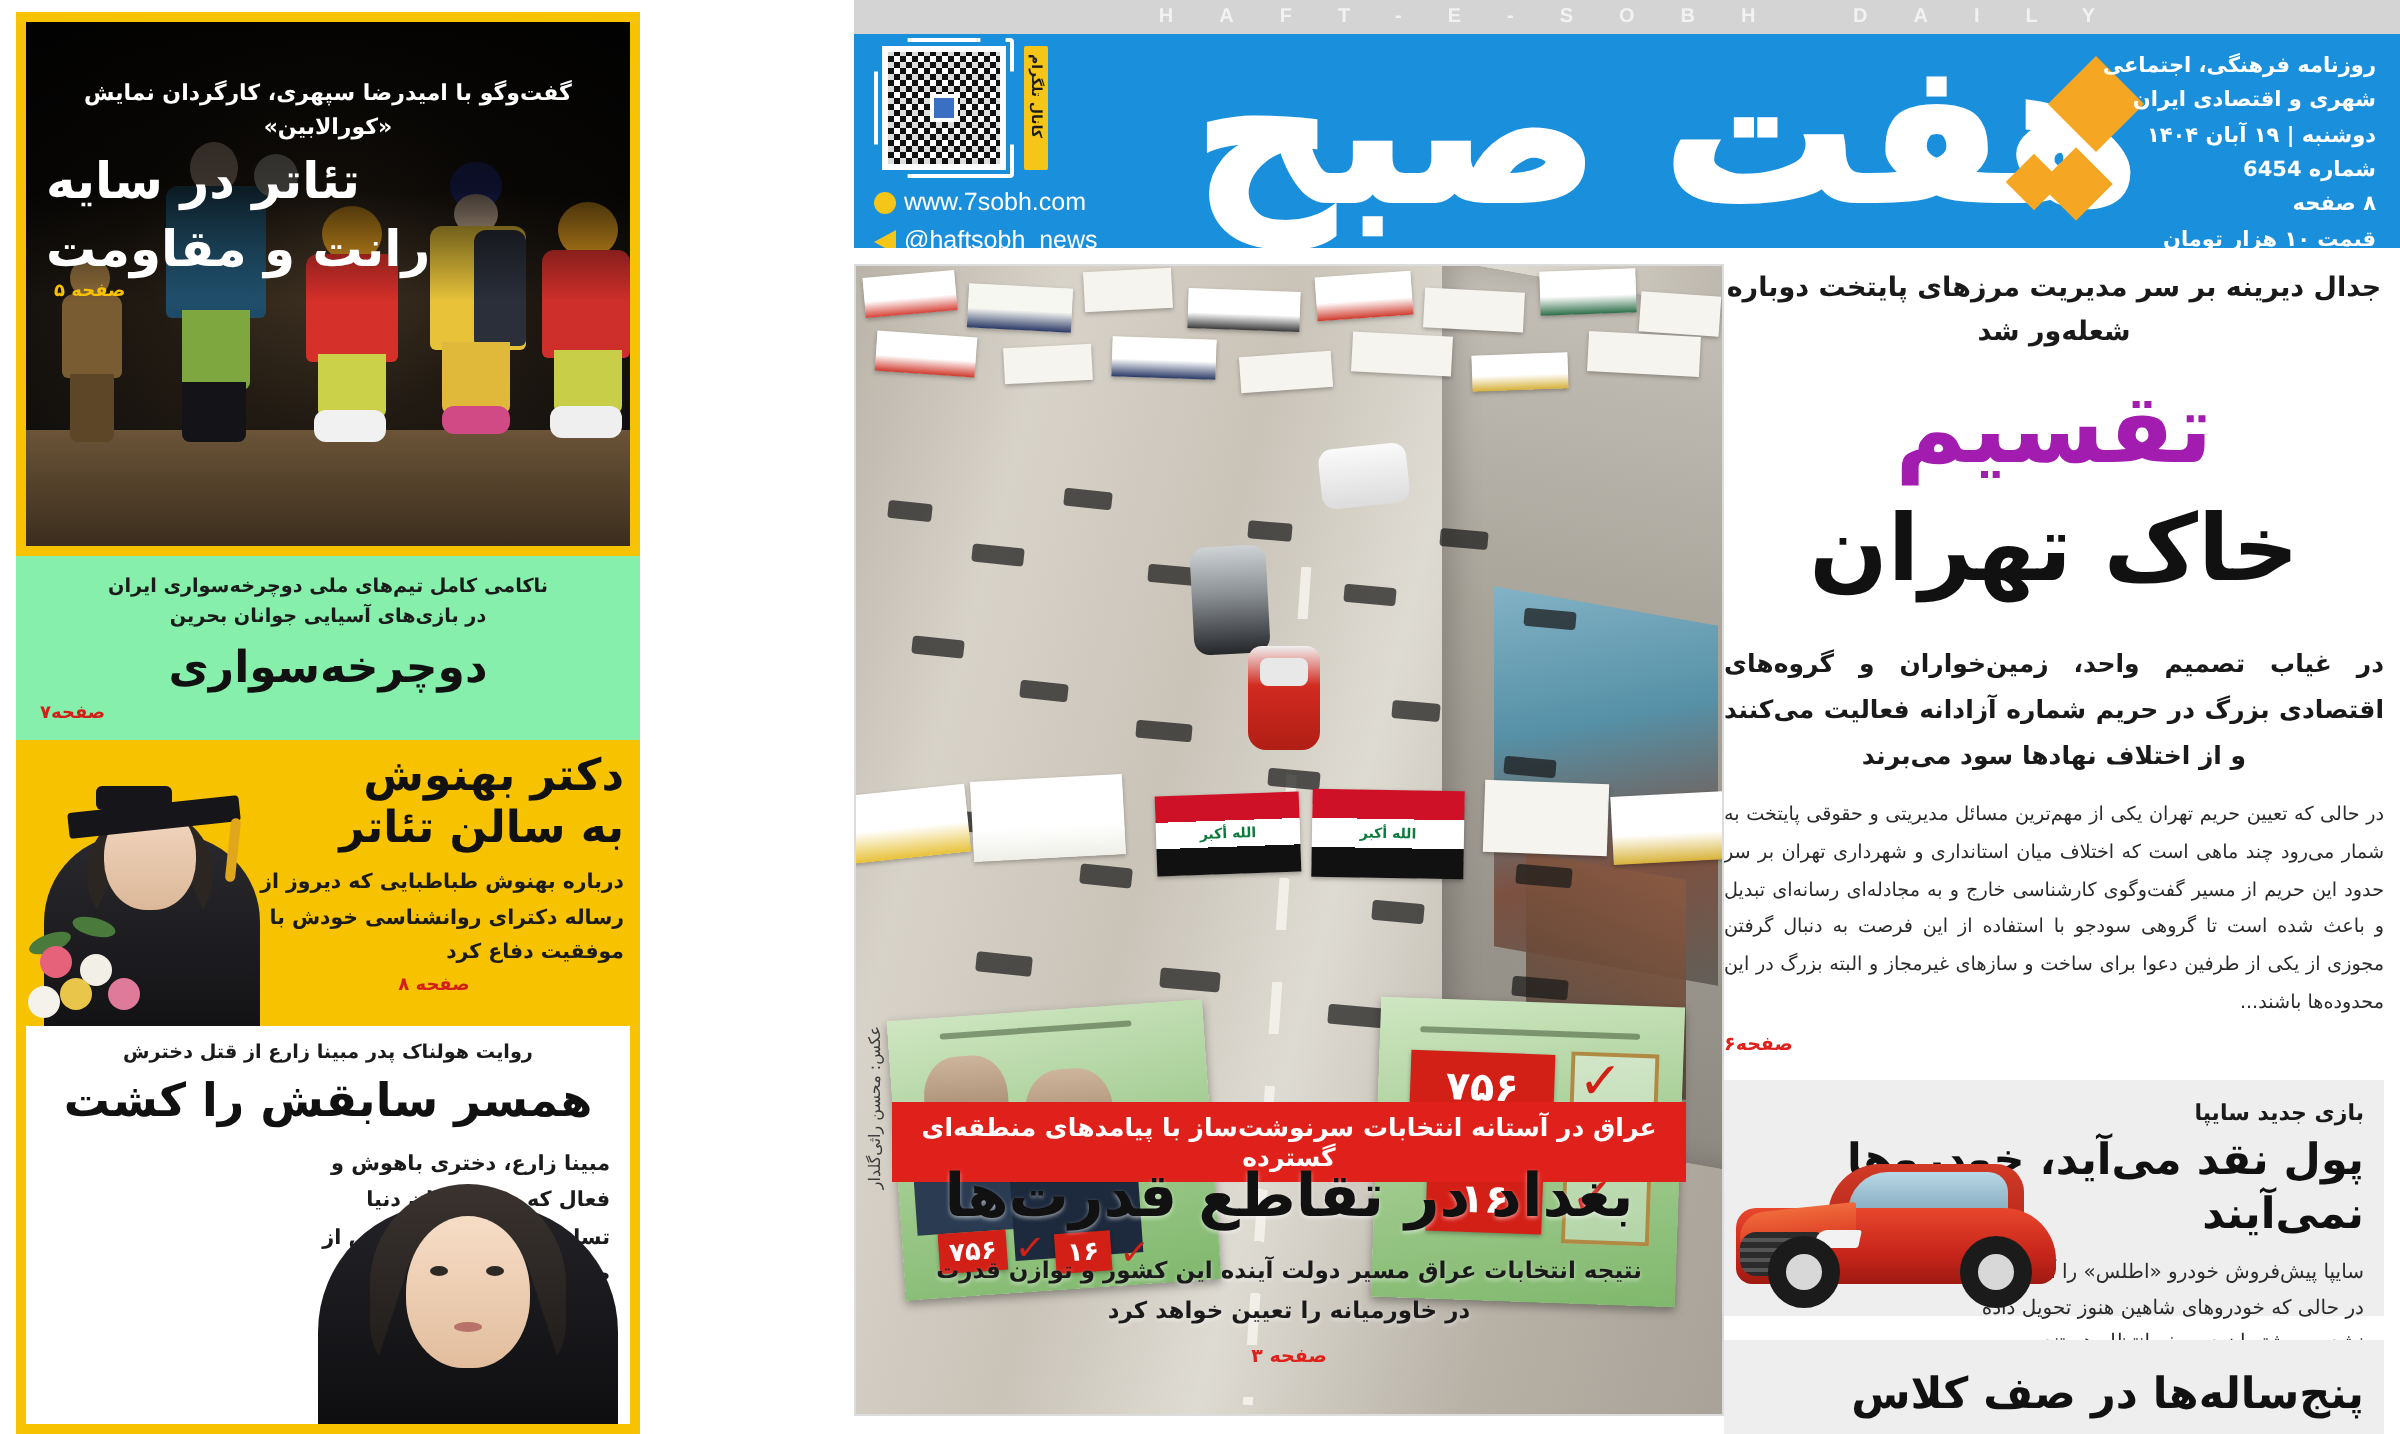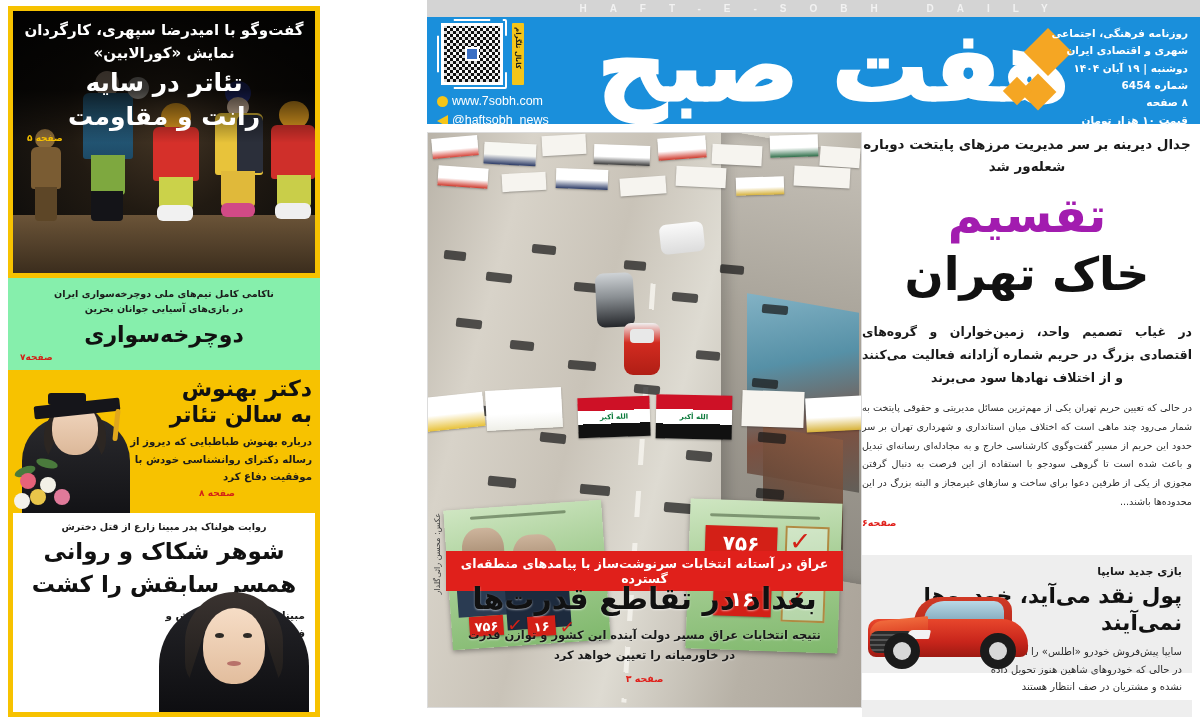--- a/index.html
+++ b/index.html
@@ -236,21 +236,21 @@
     font-size: 9.5px;
     font-weight: bold;
     color: #e0201b;
     text-align: left;
     margin-top: 6px;
   }
 
   
   .sec-box {
     background: #eeeeee;
-    margin-top: 27px;
+    margin-top: 12px;
     padding: 10px 10px 8px 10px;
     position: relative;
     box-sizing: border-box;
   }
   .sec-box.with-car { padding-bottom: 6px; min-height: 118px; }
   .sec-kicker {
     font-size: 11px;
     font-weight: bold;
     text-align: right;
     color: #1a1a1a;
@@ -579,26 +579,26 @@
 
   .sb-theatre-text {
     position: absolute;
     left: 0; right: 0; top: 0;
     padding: 8px 10px 0 10px;
     box-sizing: border-box;
     z-index: 4;
     background: linear-gradient(180deg, rgba(0,0,0,.88) 0%, rgba(0,0,0,.75) 60%, rgba(0,0,0,0) 100%);
   }
   .sb-theatre-kicker {
-    font-size: 15px; font-weight: bold; color: #ffffff;
-    text-align: center; line-height: 1.5;
+    font-size: 11px; font-weight: bold; color: #ffffff;
+    text-align: center; line-height: 1.5; margin-top: 20px;
   }
   .sb-theatre-head {
     font-size: 25px; font-weight: bold; color: #ffffff;
-    text-align: center; line-height: 1.18; margin-top: 4px;
+    text-align: left; line-height: 1.18; margin-top: 4px;
     letter-spacing: -0.5px;
   }
   .sb-theatre-ref {
     font-size: 9px; font-weight: bold; color: #f7c200;
     text-align: left; margin-top: 2px; padding-left: 4px;
   }
 
   
   .sb-yellow {
     position: relative;
@@ -1026,21 +1026,20 @@
         <div class="sb-doc-text">
           <div class="sb-doc-head">دکتر بهنوش</div>
           <div class="sb-doc-head">به سالن تئاتر</div>
           <div class="sb-doc-body">درباره بهنوش طباطبایی که دیروز از رساله دکترای روانشناسی خودش با موفقیت دفاع کرد</div>
           <div class="sb-doc-ref">صفحه ۸</div>
         </div>
       </div>
 
       <div class="sb-crime">
         <div class="sb-c-kicker">روایت هولناک پدر مبینا زارع از قتل دخترش</div>
-        <div class="sb-c-head">شوهر شکاک و روانی</div>
         <div class="sb-c-head">همسر سابقش را کشت</div>
         <div class="sb-c-body">مبینا زارع، دختری باهوش و فعال که به پنج زبان دنیا تسلط داشت یک سال پس از طلاق توسط شوهر سابقش کشته شد</div>
 
         <div class="crime-photo">
           <div class="cp-shawl"></div>
           <div class="cp-hair"></div>
           <div class="cp-face"></div>
           <div class="cp-eye" style="left:56px;bottom:74px"></div>
           <div class="cp-eye" style="left:84px;bottom:74px"></div>
           <div class="cp-lips" style="left:68px;bottom:46px"></div>

